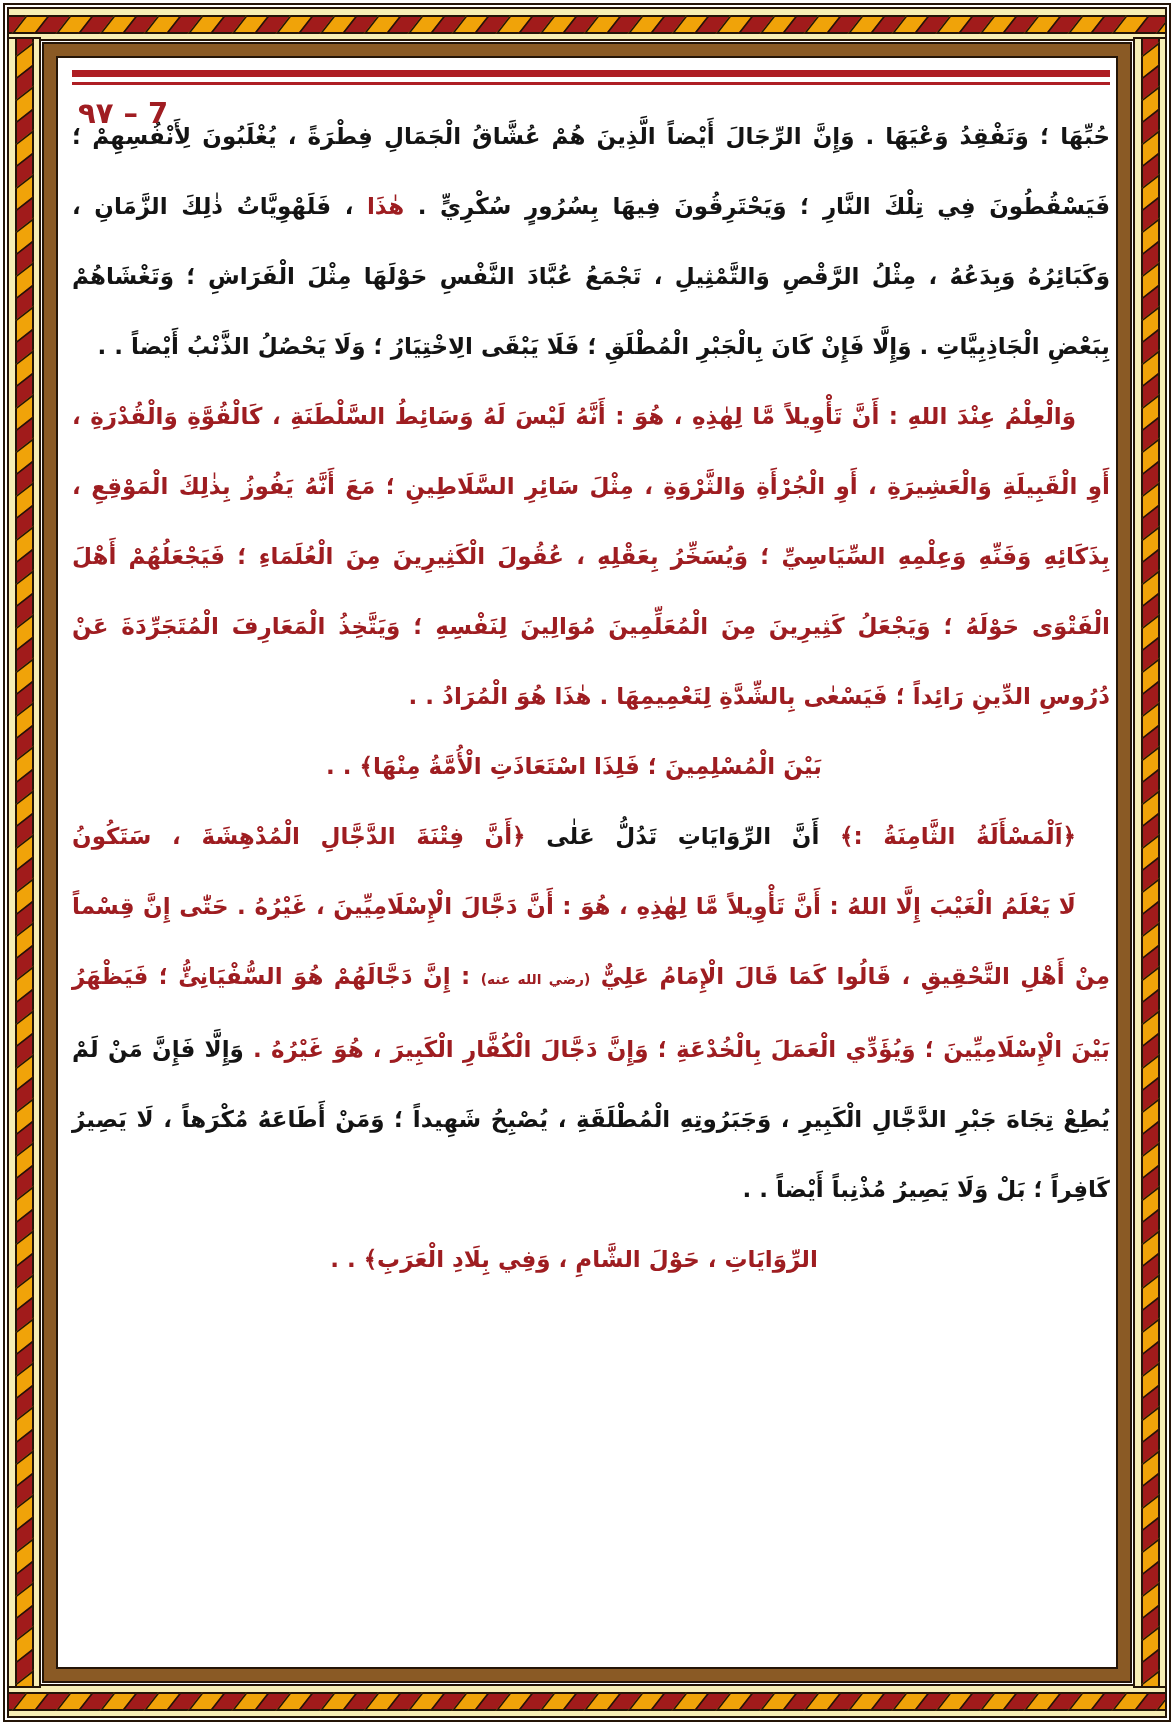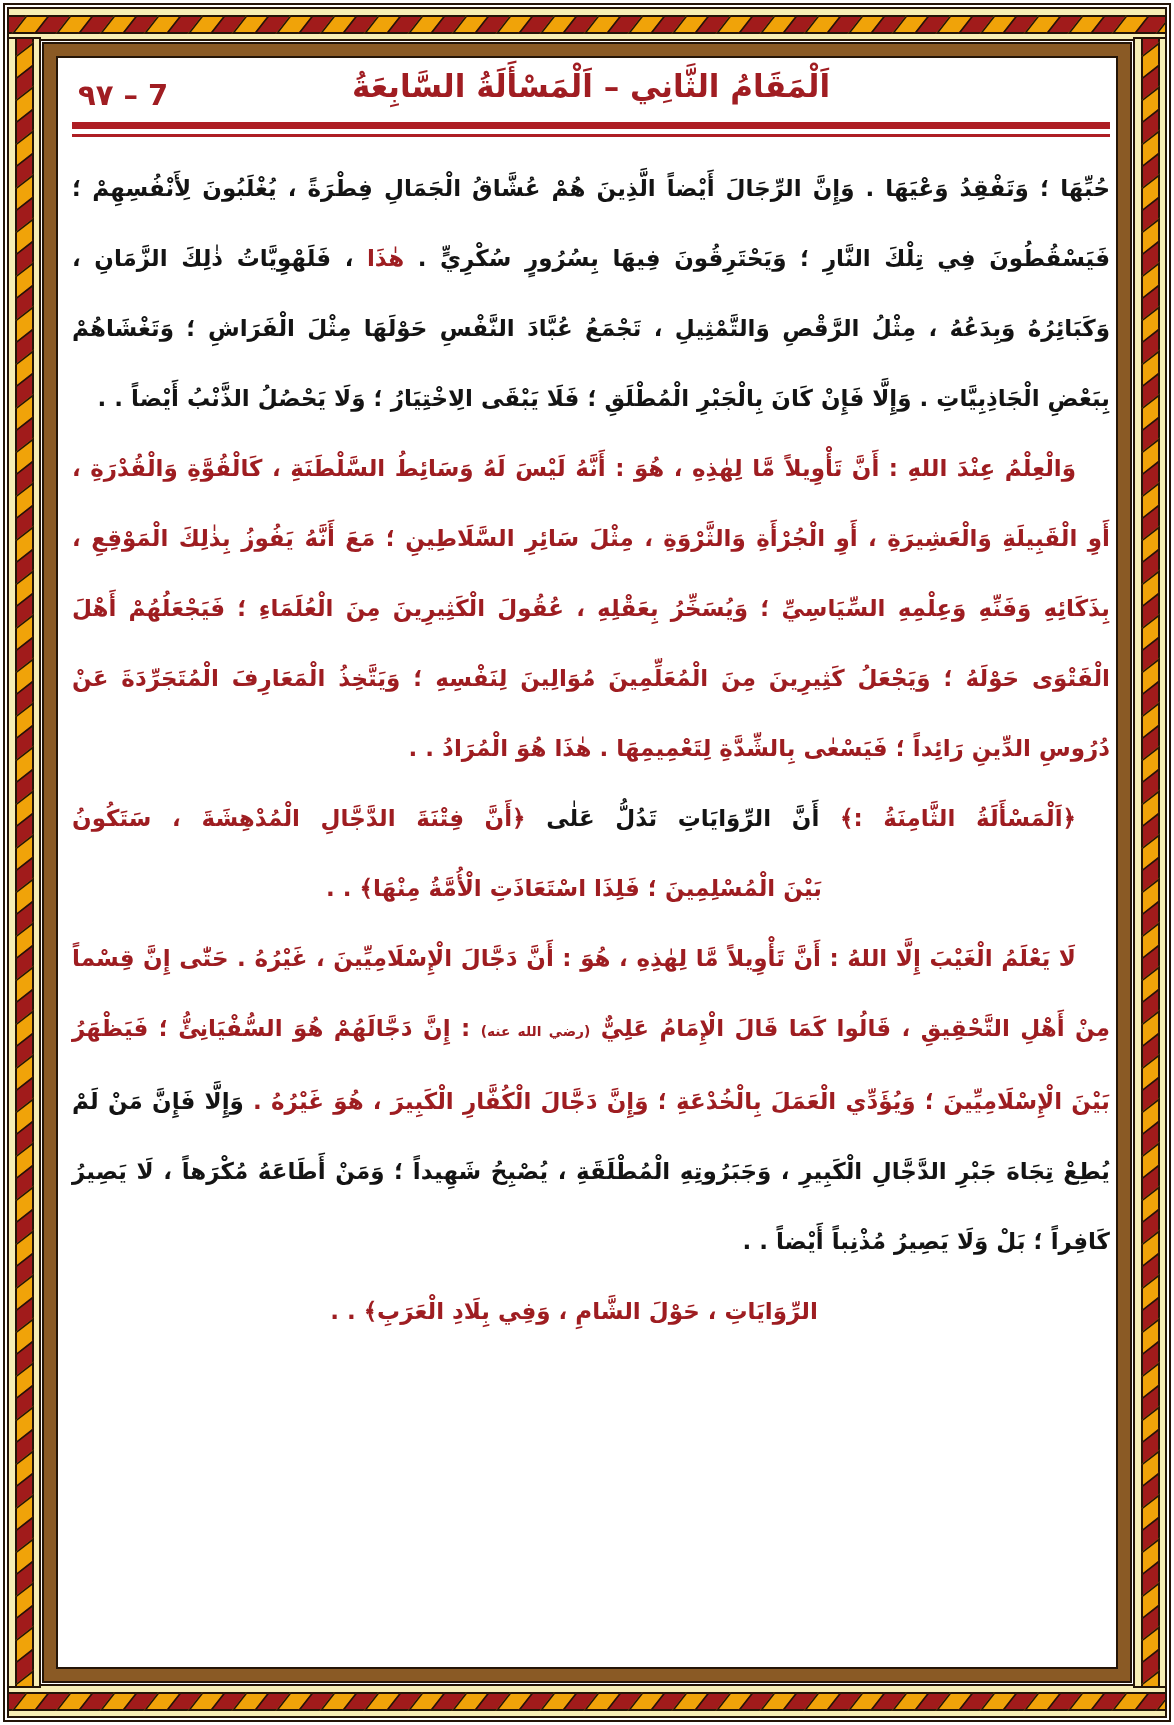--- a/index.html
+++ b/index.html
@@ -314,35 +314,34 @@
       <i class="link gold" style="background: rgb(240, 163, 9);"></i>
       <i class="link maroon" style="background: rgb(161, 27, 27);"></i>
       <i class="link gold" style="background: rgb(240, 163, 9);"></i>
     </div>
   <div class="band-brown"></div>
 
   <div class="content">
 
     <div class="header">
       <span class="page-number">7 – ٩٧</span>
-      <span class="title">اَلْمَقَامُ الثَّانِي – اَلْمَسْأَلَةُ السَّابِعَةُ</span>
       <div class="rules">
         <div class="rule-thick"></div>
         <div class="rule-thin"></div>
       </div>
     </div>
 
     <div class="body">
         <div class="para"><span class="black">حُبِّهَا ؛ وَتَفْقِدُ وَعْيَهَا . وَإِنَّ الرِّجَالَ أَيْضاً الَّذِينَ هُمْ عُشَّاقُ الْجَمَالِ فِطْرَةً ، يُغْلَبُونَ لِأَنْفُسِهِمْ ؛ فَيَسْقُطُونَ فِي تِلْكَ النَّارِ ؛ وَيَحْتَرِقُونَ فِيهَا بِسُرُورٍ سُكْرِيٍّ . </span><span class="red">هٰذَا</span><span class="black"> ، فَلَهْوِيَّاتُ ذٰلِكَ الزَّمَانِ ، وَكَبَائِرُهُ وَبِدَعُهُ ، مِثْلُ الرَّقْصِ وَالتَّمْثِيلِ ، تَجْمَعُ عُبَّادَ النَّفْسِ حَوْلَهَا مِثْلَ الْفَرَاشِ ؛ وَتَغْشَاهُمْ بِبَعْضِ الْجَاذِبِيَّاتِ . وَإِلَّا فَإِنْ كَانَ بِالْجَبْرِ الْمُطْلَقِ ؛ فَلَا يَبْقَى الِاخْتِيَارُ ؛ وَلَا يَحْصُلُ الذَّنْبُ أَيْضاً . .</span></div>
         <div class="para indent">
         </div>
         <div class="para indent"><span class="red">وَالْعِلْمُ عِنْدَ اللهِ : أَنَّ تَأْوِيلاً مَّا لِهٰذِهِ ، هُوَ : أَنَّهُ لَيْسَ لَهُ وَسَائِطُ السَّلْطَنَةِ ، كَالْقُوَّةِ وَالْقُدْرَةِ ، أَوِ الْقَبِيلَةِ وَالْعَشِيرَةِ ، أَوِ الْجُرْأَةِ وَالثَّرْوَةِ ، مِثْلَ سَائِرِ السَّلَاطِينِ ؛ مَعَ أَنَّهُ يَفُوزُ بِذٰلِكَ الْمَوْقِعِ ، بِذَكَائِهِ وَفَنِّهِ وَعِلْمِهِ السِّيَاسِيِّ ؛ وَيُسَخِّرُ بِعَقْلِهِ ، عُقُولَ الْكَثِيرِينَ مِنَ الْعُلَمَاءِ ؛ فَيَجْعَلُهُمْ أَهْلَ الْفَتْوَى حَوْلَهُ ؛ وَيَجْعَلُ كَثِيرِينَ مِنَ الْمُعَلِّمِينَ مُوَالِينَ لِنَفْسِهِ ؛ وَيَتَّخِذُ الْمَعَارِفَ الْمُتَجَرِّدَةَ عَنْ دُرُوسِ الدِّينِ رَائِداً ؛ فَيَسْعٰى بِالشِّدَّةِ لِتَعْمِيمِهَا . هٰذَا هُوَ الْمُرَادُ . .</span></div>
         <div class="para indent">
+          <div class="tline center"><span class="red">بَيْنَ الْمُسْلِمِينَ ؛ فَلِذَا اسْتَعَاذَتِ الْأُمَّةُ مِنْهَا﴾ . .</span></div>
           <div class="tline justify indent"><span class="red">﴿اَلْمَسْأَلَةُ الثَّامِنَةُ :﴾ </span><span class="black">أَنَّ الرِّوَايَاتِ تَدُلُّ عَلٰى </span><span class="red">﴿أَنَّ فِتْنَةَ الدَّجَّالِ الْمُدْهِشَةَ ، سَتَكُونُ</span></div>
-          <div class="tline center"><span class="red">بَيْنَ الْمُسْلِمِينَ ؛ فَلِذَا اسْتَعَاذَتِ الْأُمَّةُ مِنْهَا﴾ . .</span></div>
         </div>
         <div class="para indent"><span class="red">لَا يَعْلَمُ الْغَيْبَ إِلَّا اللهُ : أَنَّ تَأْوِيلاً مَّا لِهٰذِهِ ، هُوَ : أَنَّ دَجَّالَ الْإِسْلَامِيِّينَ ، غَيْرُهُ . حَتّٰى إِنَّ قِسْماً مِنْ أَهْلِ التَّحْقِيقِ ، قَالُوا كَمَا قَالَ الْإِمَامُ عَلِيٌّ </span><span class="red roundel">(رضي الله عنه)</span><span class="red"> : إِنَّ دَجَّالَهُمْ هُوَ السُّفْيَانِئُّ ؛ فَيَظْهَرُ بَيْنَ الْإِسْلَامِيِّينَ ؛ وَيُؤَدِّي الْعَمَلَ بِالْخُدْعَةِ ؛ وَإِنَّ دَجَّالَ الْكُفَّارِ الْكَبِيرَ ، هُوَ غَيْرُهُ . </span><span class="black">وَإِلَّا فَإِنَّ مَنْ لَمْ يُطِعْ تِجَاهَ جَبْرِ الدَّجَّالِ الْكَبِيرِ ، وَجَبَرُوتِهِ الْمُطْلَقَةِ ، يُصْبِحُ شَهِيداً ؛ وَمَنْ أَطَاعَهُ مُكْرَهاً ، لَا يَصِيرُ كَافِراً ؛ بَلْ وَلَا يَصِيرُ مُذْنِباً أَيْضاً . .</span></div>
         <div class="para indent">
           <div class="tline center"><span class="red">الرِّوَايَاتِ ، حَوْلَ الشَّامِ ، وَفِي بِلَادِ الْعَرَبِ﴾ . .</span></div>
         </div>
       </div>
 
   </div>
 </div>
 

